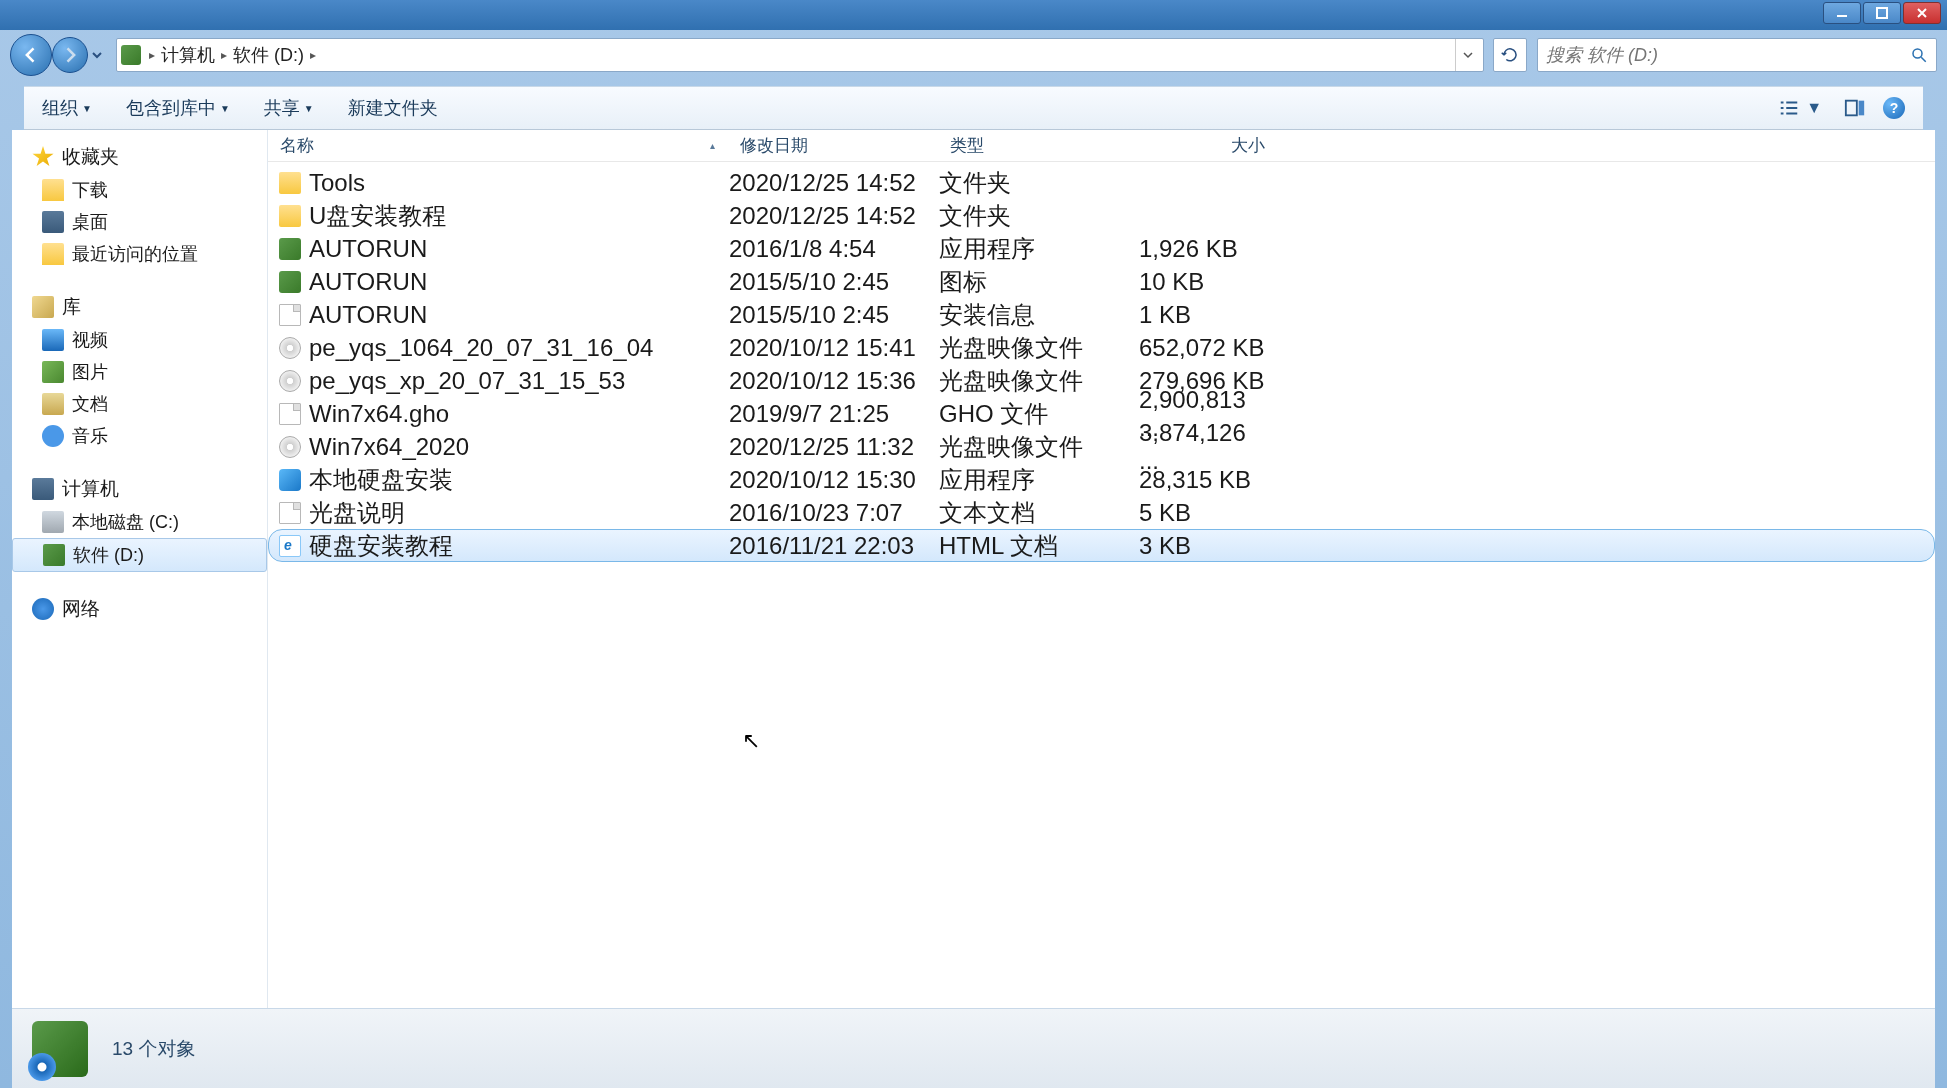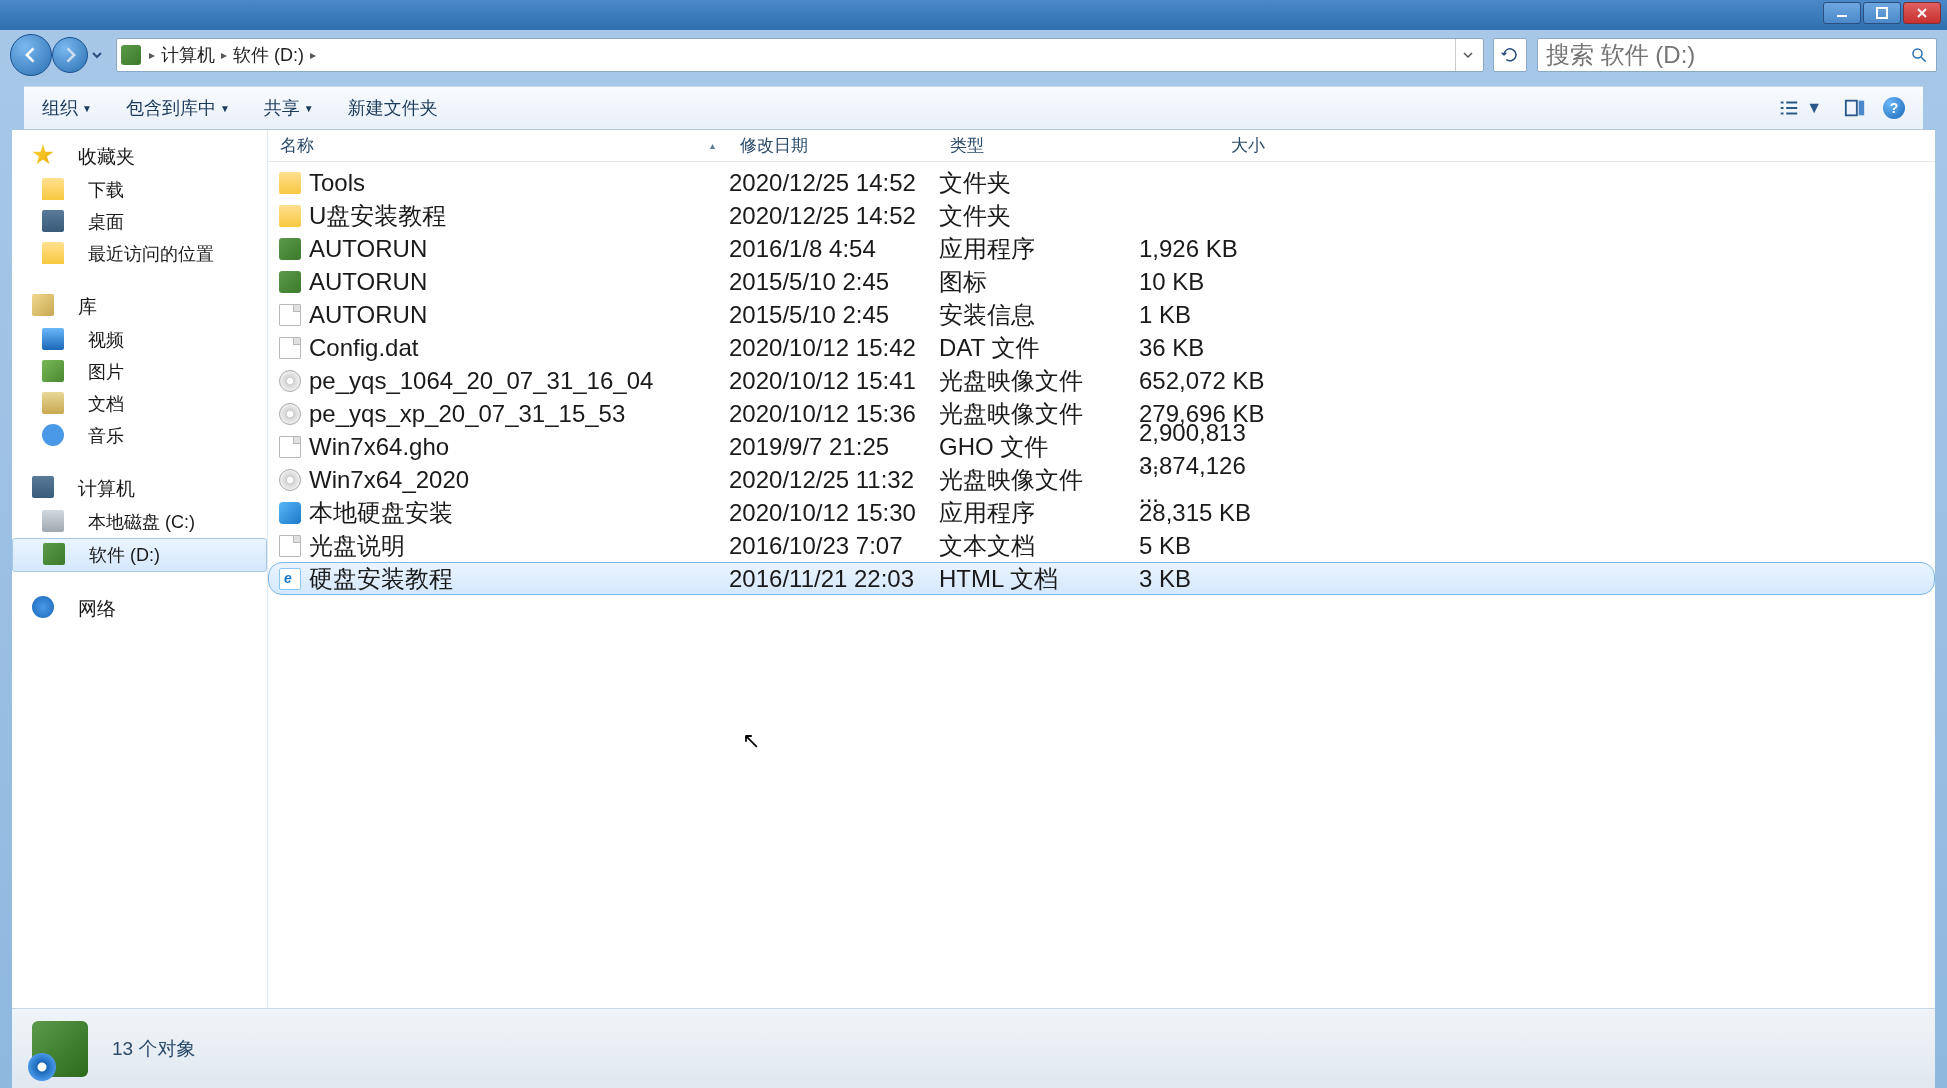--- a/index.html
+++ b/index.html
@@ -24,39 +24,39 @@
 .chev-down svg { width: 10px; height: 10px; fill: #2a5080; }
 
 .address-bar { flex: 1; height: 34px; background: #fff; border: 1px solid #8aa8c8; border-radius: 2px; display: flex; align-items: center; padding: 0 4px; }
 .addr-icon { width: 20px; height: 20px; background: linear-gradient(135deg, #5a9a4a, #3a7a2a); border-radius: 3px; margin-right: 6px; }
 .crumb { font-size: 18px; color: #222; padding: 0 4px; cursor: pointer; }
 .crumb-sep { font-size: 12px; color: #555; padding: 0 2px; }
 .addr-drop { width: 24px; display: flex; align-items: center; justify-content: center; cursor: pointer; border-left: 1px solid #ccc; height: 100%; }
 .addr-refresh { width: 34px; height: 34px; background: #fff; border: 1px solid #8aa8c8; border-radius: 2px; display: flex; align-items: center; justify-content: center; cursor: pointer; margin-left: -1px; }
 
 .search-box { width: 400px; height: 34px; background: #fff; border: 1px solid #8aa8c8; border-radius: 2px; display: flex; align-items: center; padding: 0 8px; }
-.search-box input { flex: 1; border: none; outline: none; font-size: 24px; color: #888; }
+.search-box input { flex: 1; border: none; outline: none; font-size: 18px; font-style: italic; color: #888; }
 .search-box .search-icon { width: 18px; height: 18px; }
 
 
 .toolbar { height: 44px; background: linear-gradient(to bottom, #f8fbff 0%, #e8f0f8 100%); border-top: 1px solid #c8d8e8; border-bottom: 1px solid #b8c8d8; display: flex; align-items: center; padding: 0 18px; gap: 34px; margin: 0 24px; }
 .tb-btn { font-size: 18px; color: #1a3a5a; cursor: pointer; display: flex; align-items: center; gap: 4px; }
 .tb-btn .drop { font-size: 10px; }
 .tb-right { margin-left: auto; display: flex; align-items: center; gap: 14px; }
 .tb-icon { width: 28px; height: 28px; display: flex; align-items: center; justify-content: center; cursor: pointer; }
 .view-btn { display: flex; align-items: center; border: 1px solid transparent; padding: 2px 4px; }
 .help-icon { width: 22px; height: 22px; border-radius: 50%; background: radial-gradient(circle at 30% 30%, #6ab8f8, #1a68b8); color: #fff; font-weight: bold; display: flex; align-items: center; justify-content: center; font-size: 14px; }
 
 
 .main { flex: 1; display: flex; background: #fff; margin: 0 12px; }
 
 
 .sidebar { width: 256px; border-right: 1px solid #e0e8f0; padding: 10px 0; overflow-y: auto; }
 .side-group { margin-bottom: 20px; }
-.side-item { display: flex; align-items: flex-start; padding: 4px 10px 4px 30px; font-size: 18px; color: #1a1a1a; cursor: pointer; gap: 24px; }
+.side-item { display: flex; align-items: center; padding: 4px 10px 4px 30px; font-size: 18px; color: #1a1a1a; cursor: pointer; gap: 8px; }
 .side-item.head { padding-left: 20px; font-size: 19px; }
 .side-item.selected { background: linear-gradient(to bottom, #eaf4ff, #d4e8fc); border: 1px solid #a8c8e8; border-radius: 3px; }
 .side-icon { width: 22px; height: 22px; flex-shrink: 0; }
 .ic-fav { background: linear-gradient(135deg, #ffd840, #e8a800); clip-path: polygon(50% 0%, 61% 35%, 98% 35%, 68% 57%, 79% 91%, 50% 70%, 21% 91%, 32% 57%, 2% 35%, 39% 35%); }
 .ic-folder { background: linear-gradient(to bottom, #ffe090, #f8c840); border-radius: 2px 2px 0 0; }
 .ic-lib { background: linear-gradient(135deg, #f0d890, #c8a850); border-radius: 2px; }
 .ic-mon { background: linear-gradient(to bottom, #5a7a9a, #3a5a7a); border-radius: 2px; }
 .ic-drive { background: linear-gradient(to bottom, #d0d8e0, #a0a8b0); border-radius: 2px; }
 .ic-drive-green { background: linear-gradient(135deg, #5a9a4a, #3a7a2a); border-radius: 2px; }
 .ic-net { background: radial-gradient(circle, #4a98e8, #1a68b8); border-radius: 50%; }
@@ -328,29 +328,20 @@
             <div class="cell-name">
               <div class="file-icon fic-file"></div>
               <span>AUTORUN</span>
             </div>
             <div class="cell-date">2015/5/10 2:45</div>
             <div class="cell-type">安装信息</div>
             <div class="cell-size">1 KB</div>
           </div>
           <div class="row">
             <div class="cell-name">
-              <div class="file-icon fic-file"></div>
-              <span>Config.dat</span>
-            </div>
-            <div class="cell-date">2020/10/12 15:42</div>
-            <div class="cell-type">DAT 文件</div>
-            <div class="cell-size">36 KB</div>
-          </div>
-          <div class="row">
-            <div class="cell-name">
               <div class="file-icon fic-disc"></div>
               <span>pe_yqs_1064_20_07_31_16_04</span>
             </div>
             <div class="cell-date">2020/10/12 15:41</div>
             <div class="cell-type">光盘映像文件</div>
             <div class="cell-size">652,072 KB</div>
           </div>
           <div class="row">
             <div class="cell-name">
               <div class="file-icon fic-disc"></div>

